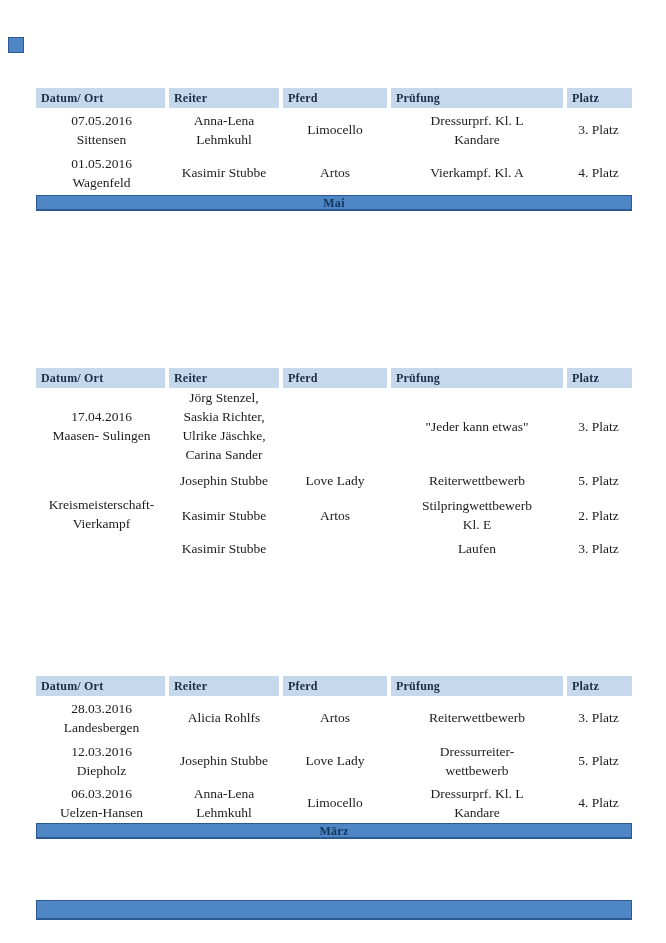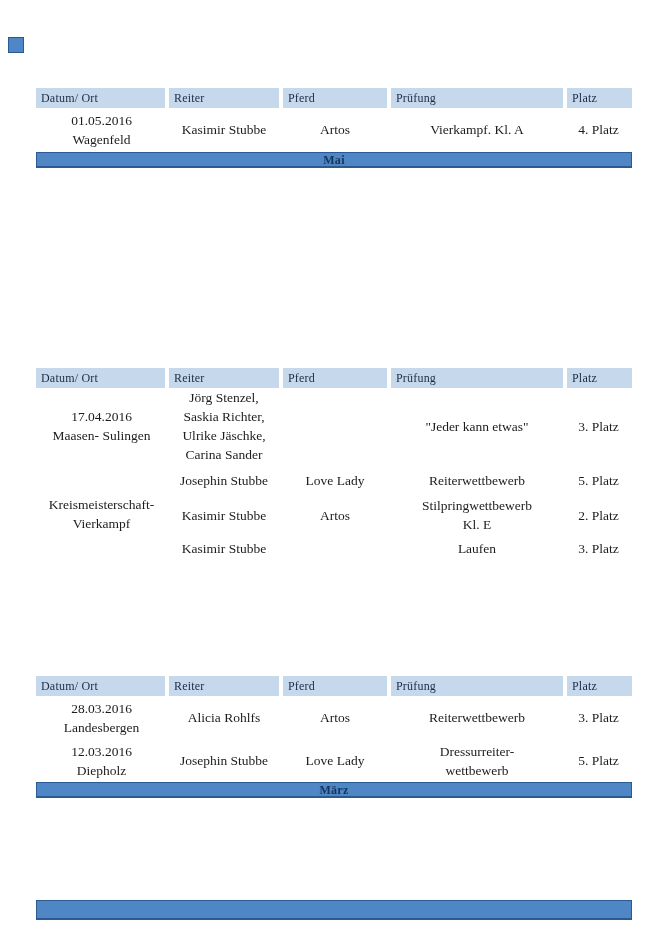--- a/index.html
+++ b/index.html
@@ -12,21 +12,21 @@
     background:#4e86c6;border:1px solid #2b5992;box-sizing:border-box;
   }
   .month-section{position:absolute;left:36px;width:596px;}
   #s1{top:88px;}
   #s2{top:368px;}
   #s3{top:676px;}
   table{
     border-collapse:collapse;table-layout:fixed;width:596px;
   }
   th{
-    background:#c5d8ec;height:20px;font-weight:normal;font-size:12px;
+    background:#c5d8ec;height:20px;font-weight:bold;font-size:12px;
     text-align:left;padding:0 0 0 5px;color:#1b2c45;letter-spacing:0.2px;
     overflow:hidden;white-space:nowrap;
   }
   th:not(:last-child){border-right:4px solid #ffffff;}
   td{
     text-align:center;vertical-align:middle;padding:0;
     font-size:13.5px;line-height:19px;
   }
   #s1 tbody tr{height:43px;}
   #s2 tbody tr:nth-child(1){height:76px;}
@@ -68,20 +68,27 @@
       <thead>
           <tr>
             <th>Datum/ Ort</th>
             <th>Reiter</th>
             <th>Pferd</th>
             <th>Prüfung</th>
             <th>Platz</th>
           </tr>
         </thead>
       <tbody>
+          <tr>
+            <td>07.05.2016<br>Sittensen</td>
+            <td>Anna-Lena<br>Lehmkuhl</td>
+            <td>Limocello</td>
+            <td>Dressurprf. Kl. L<br>Kandare</td>
+            <td>3. Platz</td>
+          </tr>
           <tr>
             <td>01.05.2016<br>Wagenfeld</td>
             <td>Kasimir Stubbe</td>
             <td>Artos</td>
             <td>Vierkampf. Kl. A</td>
             <td>4. Platz</td>
           </tr>
         </tbody>
     </table>
     <div class="banner">
@@ -164,20 +171,27 @@
             <td>Reiterwettbewerb</td>
             <td>3. Platz</td>
           </tr>
           <tr>
             <td>12.03.2016<br>Diepholz</td>
             <td>Josephin Stubbe</td>
             <td>Love Lady</td>
             <td>Dressurreiter-<br>wettbewerb</td>
             <td>5. Platz</td>
           </tr>
+          <tr>
+            <td>06.03.2016<br>Uelzen-Hansen</td>
+            <td>Anna-Lena<br>Lehmkuhl</td>
+            <td>Limocello</td>
+            <td>Dressurprf. Kl. L<br>Kandare</td>
+            <td>4. Platz</td>
+          </tr>
         </tbody>
     </table>
     <div class="banner">
       <span>März</span>
     </div>
   </section>
 
   <div class="banner bottom-bar"></div>
 
 </div>

